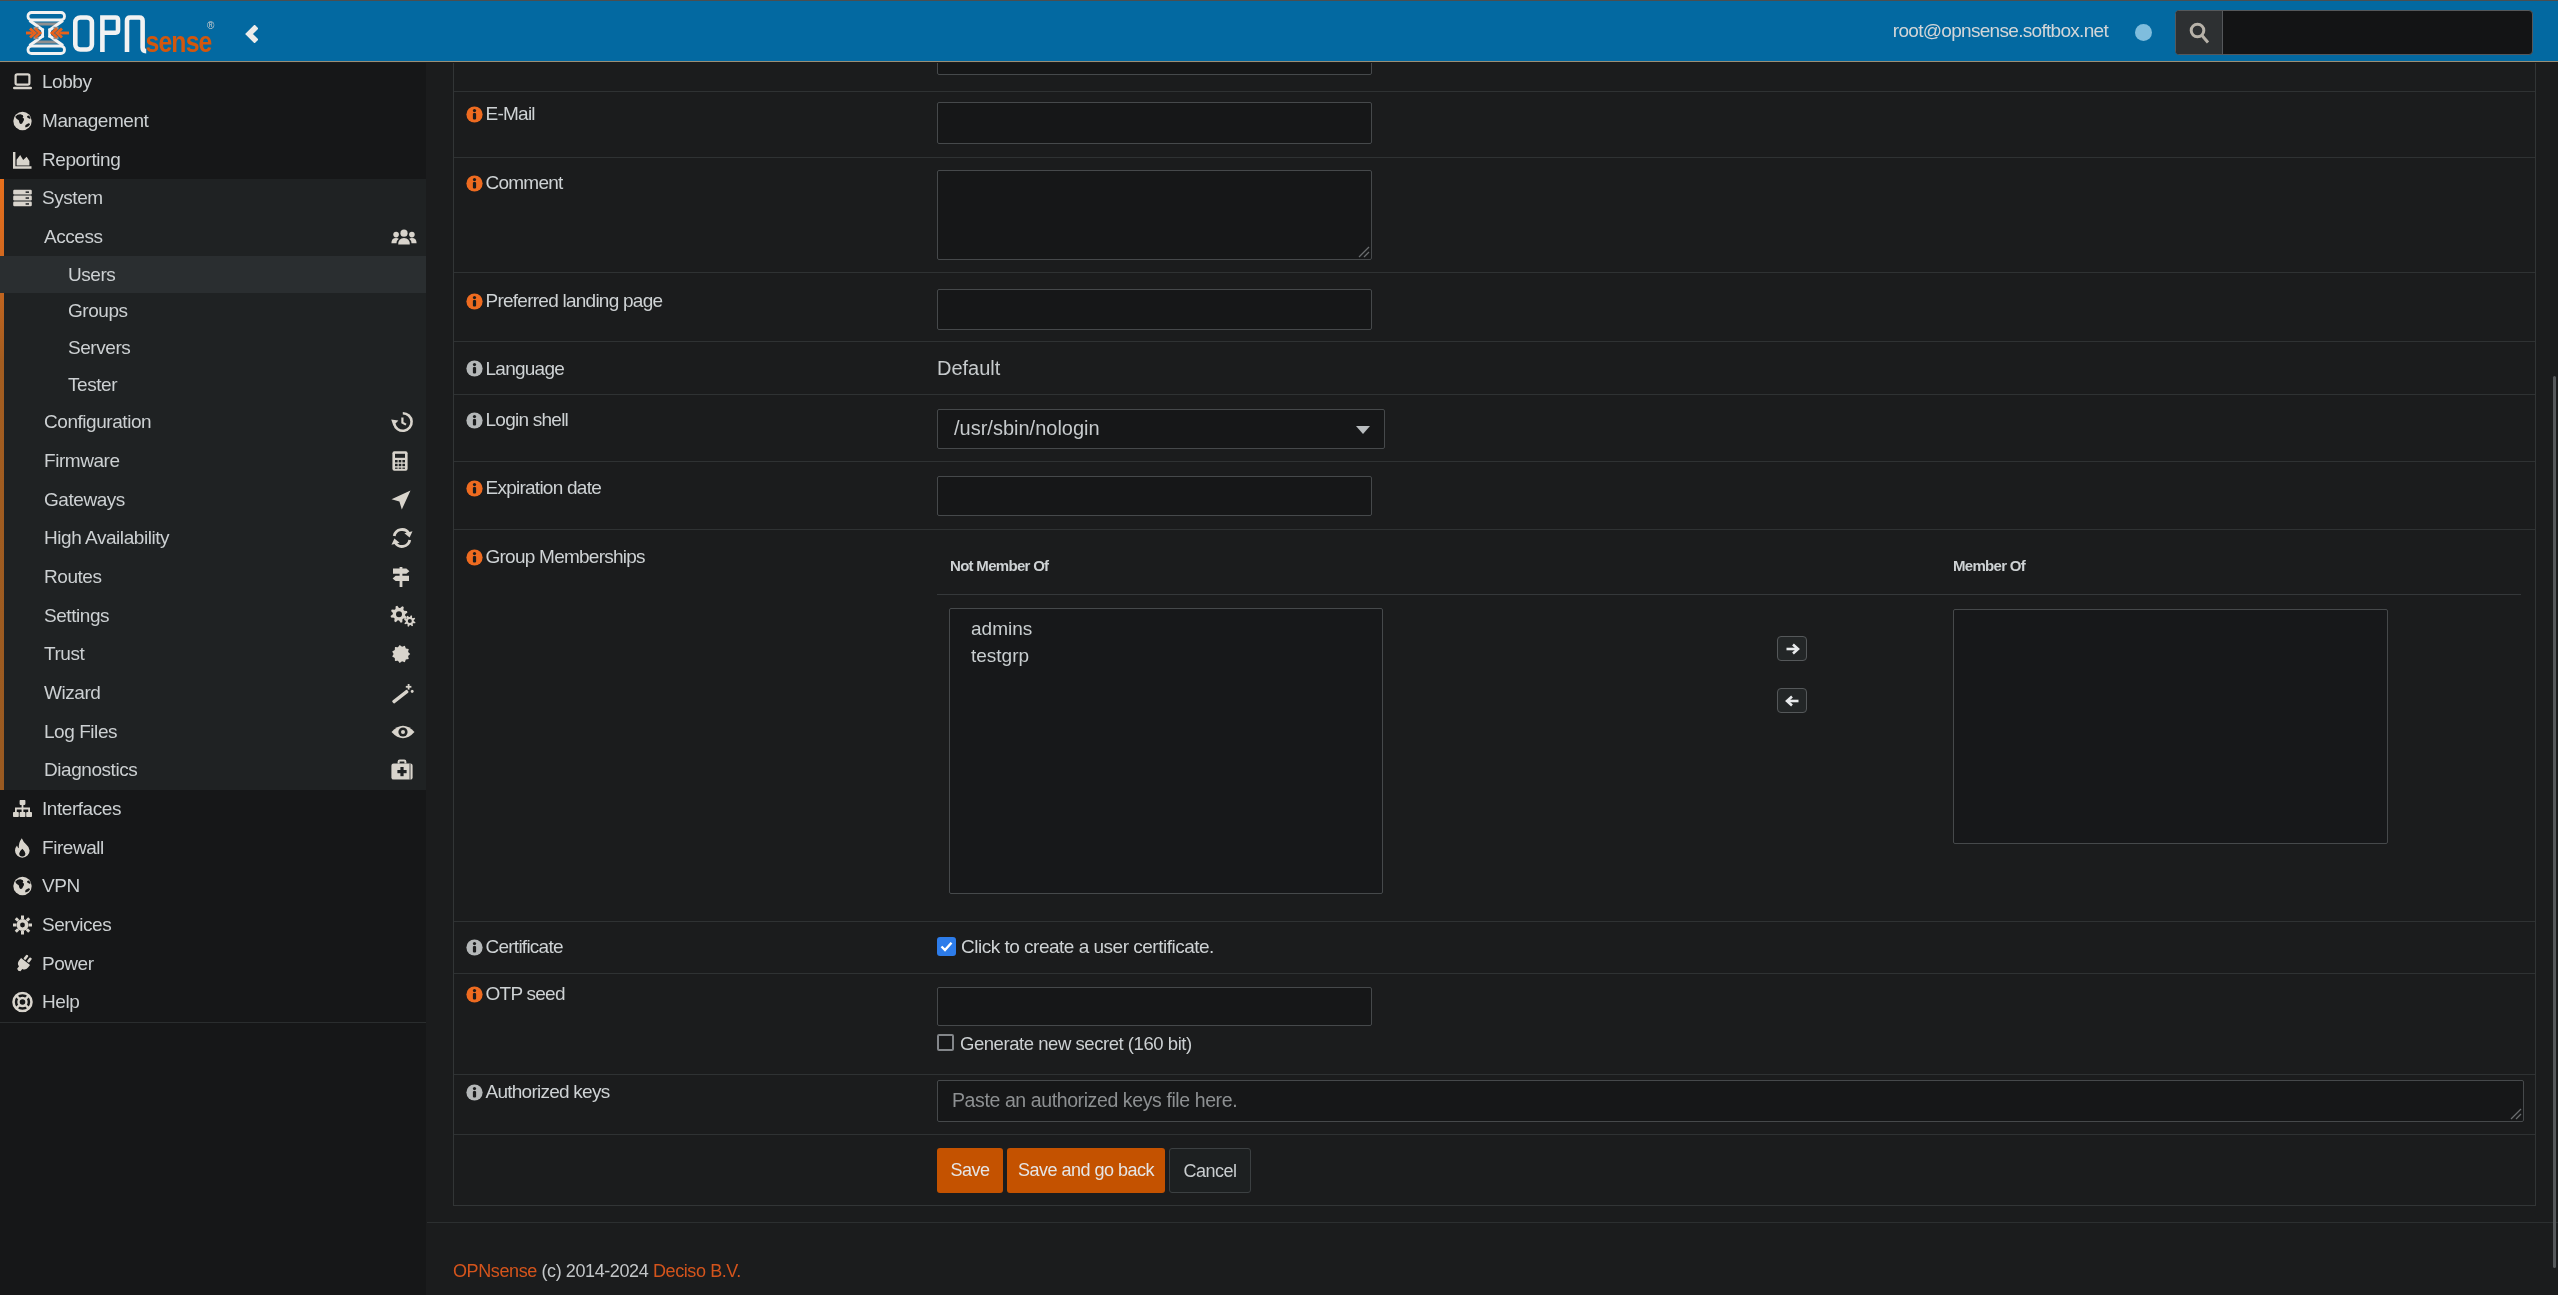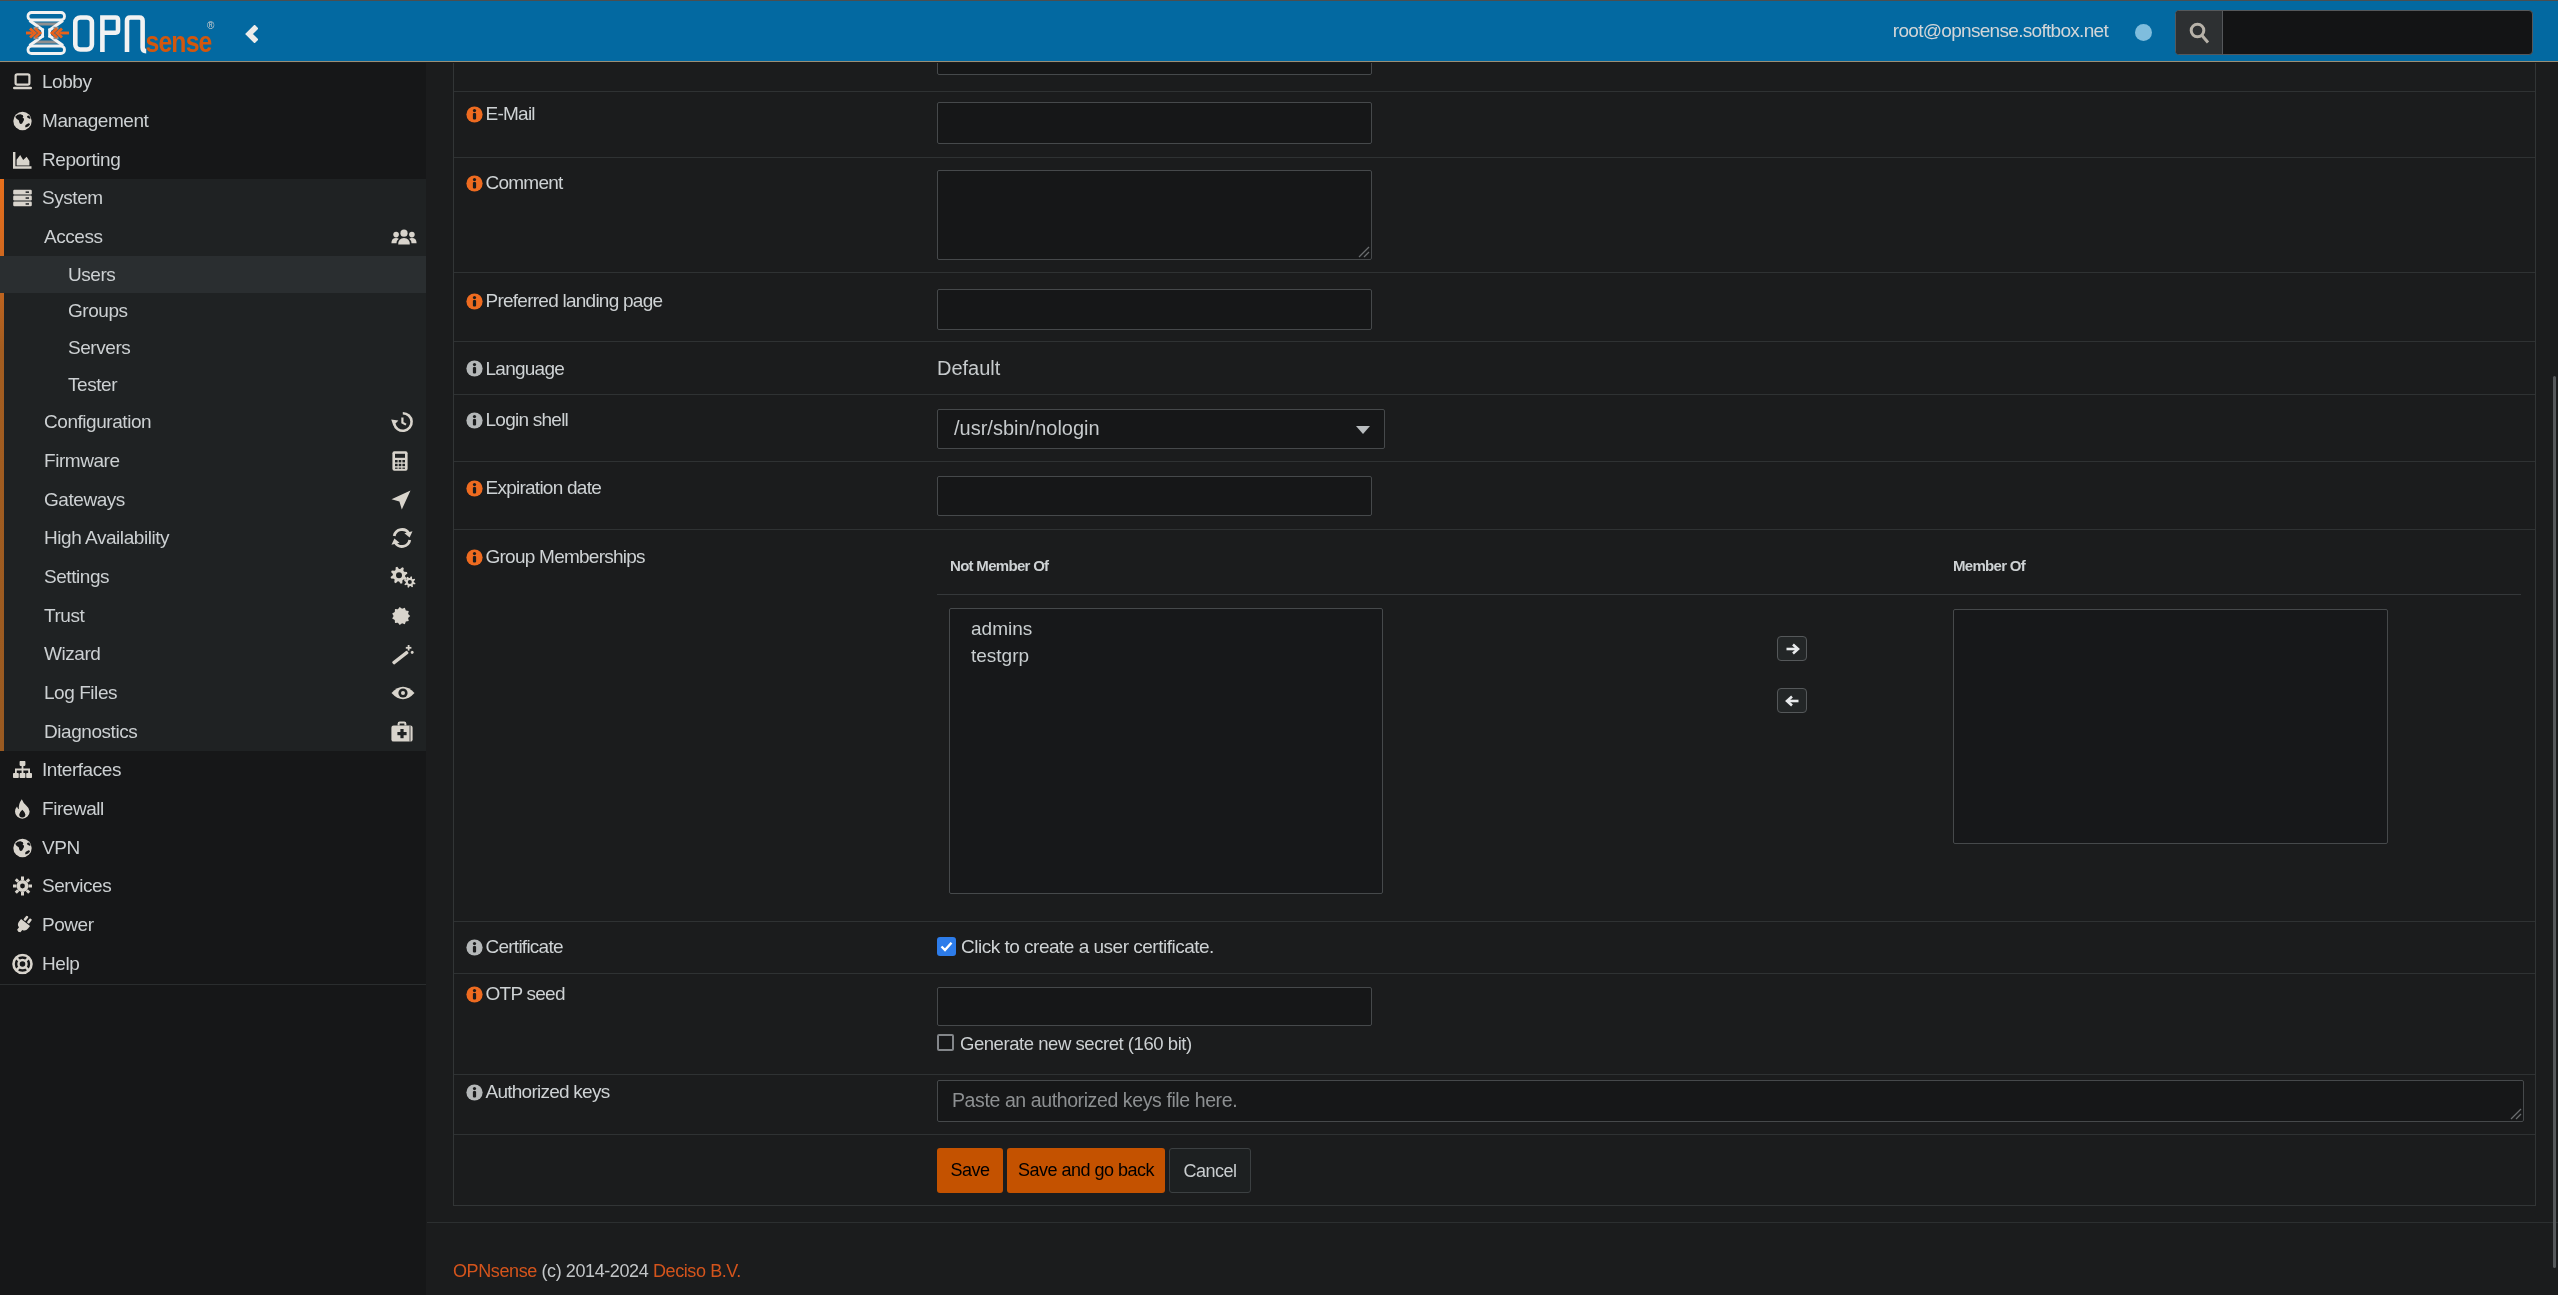--- a/index.html
+++ b/index.html
@@ -54,21 +54,21 @@
   .inp { position:absolute; background:#161718; border:1px solid #46494b;
     border-radius:2px; }
   .seltext { position:absolute; color:#c6cacc; font-size:20px; }
   .caret { position:absolute; width:0; height:0; border-left:7px solid transparent;
     border-right:7px solid transparent; border-top:8px solid #b9bdbf; }
   .hdr { position:absolute; color:#ced2d4; font-size:15px; letter-spacing:-0.7px; font-weight:bold; }
   .item { color:#c9ced0; font-size:19px; }
   .abtn { position:absolute; width:30px; height:25px; background:#232627;
     border:1px solid #55585a; border-radius:4px; }
   .btn { position:absolute; top:1085px; height:45px; border-radius:3px;
-    color:#000000; font-size:18px; letter-spacing:-0.5px; text-align:center; line-height:44px; }
+    color:#e5e5e5; font-size:18px; letter-spacing:-0.5px; text-align:center; line-height:44px; }
   .btn.orange { background:#c45200; }
   .btn.dark { background:#1d2021; border:1px solid #3c4042; color:#c9cdcf; }
 
   
   #footer { position:absolute; left:427px; top:1222px; width:2131px; height:0;
     border-top:1px solid #2c2f30; }
   #ftext { position:absolute; left:453px; top:1261px; font-size:18px; letter-spacing:-0.4px; color:#c3c6c8; }
   #ftext .o { color:#d4541c; }
 
   
@@ -175,20 +175,30 @@
               <path d="M20.5 1.5 L1.5 10.2 L9.4 12.6 L11.8 20.5 Z" fill="#d8d4cc"></path>
             </svg></span>
         </div>
       <div class="mi t2">
           <span class="txt">High Availability</span>
           <span class="ric"><svg width="24" height="22" viewBox="0 0 24 22">
               <path d="M4.2 9 a8 8 0 0 1 14.8 -2.4" fill="none" stroke="#d8d4cc" stroke-width="2.8"></path>
               <path d="M22.5 4.2 L19.6 10.4 L14.4 6.2 Z" fill="#d8d4cc"></path>
               <path d="M19.8 13 a8 8 0 0 1 -14.8 2.4" fill="none" stroke="#d8d4cc" stroke-width="2.8"></path>
               <path d="M1.5 17.8 L4.4 11.6 L9.6 15.8 Z" fill="#d8d4cc"></path>
+            </svg></span>
+        </div>
+      <div class="mi t2">
+          <span class="txt">Routes</span>
+          <span class="ric"><svg width="22" height="22" viewBox="0 0 22 22">
+              <g fill="#d8d4cc">
+                <rect x="9.6" y="1" width="2.8" height="20"></rect>
+                <path d="M3 2.6 H16.4 L19.4 5.2 L16.4 7.8 H3 Z"></path>
+                <path d="M19 9.8 H5.6 L2.6 12.4 L5.6 15 H19 Z"></path>
+              </g>
             </svg></span>
         </div>
       <div class="mi t2">
           <span class="txt">Settings</span>
           <span class="ric"><svg width="26" height="22" viewBox="0 0 26 22">
               <path d="M16.95 12.47 L16.16 13.96 L13.40 13.57 L12.46 14.35 L12.31 17.14 L10.70 17.63 L9.02 15.40 L7.81 15.28 L5.73 17.15 L4.24 16.36 L4.63 13.60 L3.85 12.66 L1.06 12.51 L0.57 10.90 L2.80 9.22 L2.92 8.01 L1.05 5.93 L1.84 4.44 L4.60 4.83 L5.54 4.05 L5.69 1.26 L7.30 0.77 L8.98 3.00 L10.19 3.12 L12.27 1.25 L13.76 2.04 L13.37 4.80 L14.15 5.74 L16.94 5.89 L17.43 7.50 L15.20 9.18 L15.08 10.39 Z M12.00 9.20 A3.0 3.0 0 1 0 6.00 9.20 A3.0 3.0 0 1 0 12.00 9.20 Z" fill="#d8d4cc" fill-rule="evenodd"></path>
               <path d="M25.48 17.15 L25.15 18.24 L23.12 18.23 L22.62 18.84 L23.00 20.83 L22.00 21.37 L20.57 19.93 L19.79 20.00 L18.65 21.68 L17.56 21.35 L17.57 19.32 L16.96 18.82 L14.97 19.20 L14.43 18.20 L15.87 16.77 L15.80 15.99 L14.12 14.85 L14.45 13.76 L16.48 13.77 L16.98 13.16 L16.60 11.17 L17.60 10.63 L19.03 12.07 L19.81 12.00 L20.95 10.32 L22.04 10.65 L22.03 12.68 L22.64 13.18 L24.63 12.80 L25.17 13.80 L23.73 15.23 L23.80 16.01 Z M21.80 16.00 A2.0 2.0 0 1 0 17.80 16.00 A2.0 2.0 0 1 0 21.80 16.00 Z" fill="#d8d4cc" fill-rule="evenodd"></path>
             </svg></span>
         </div>
       <div class="mi t2">

